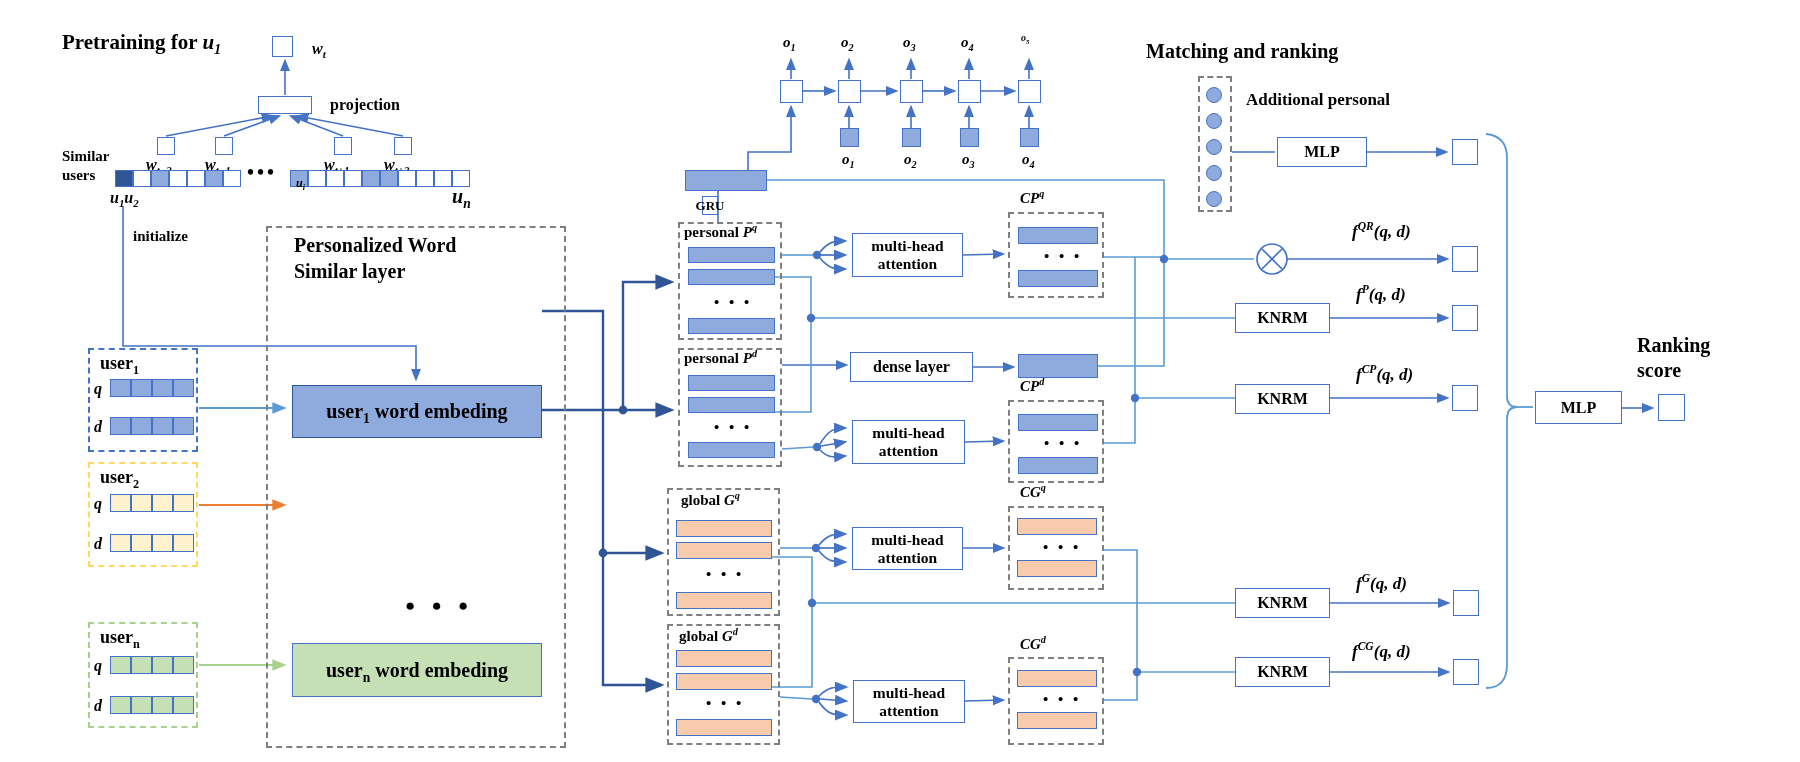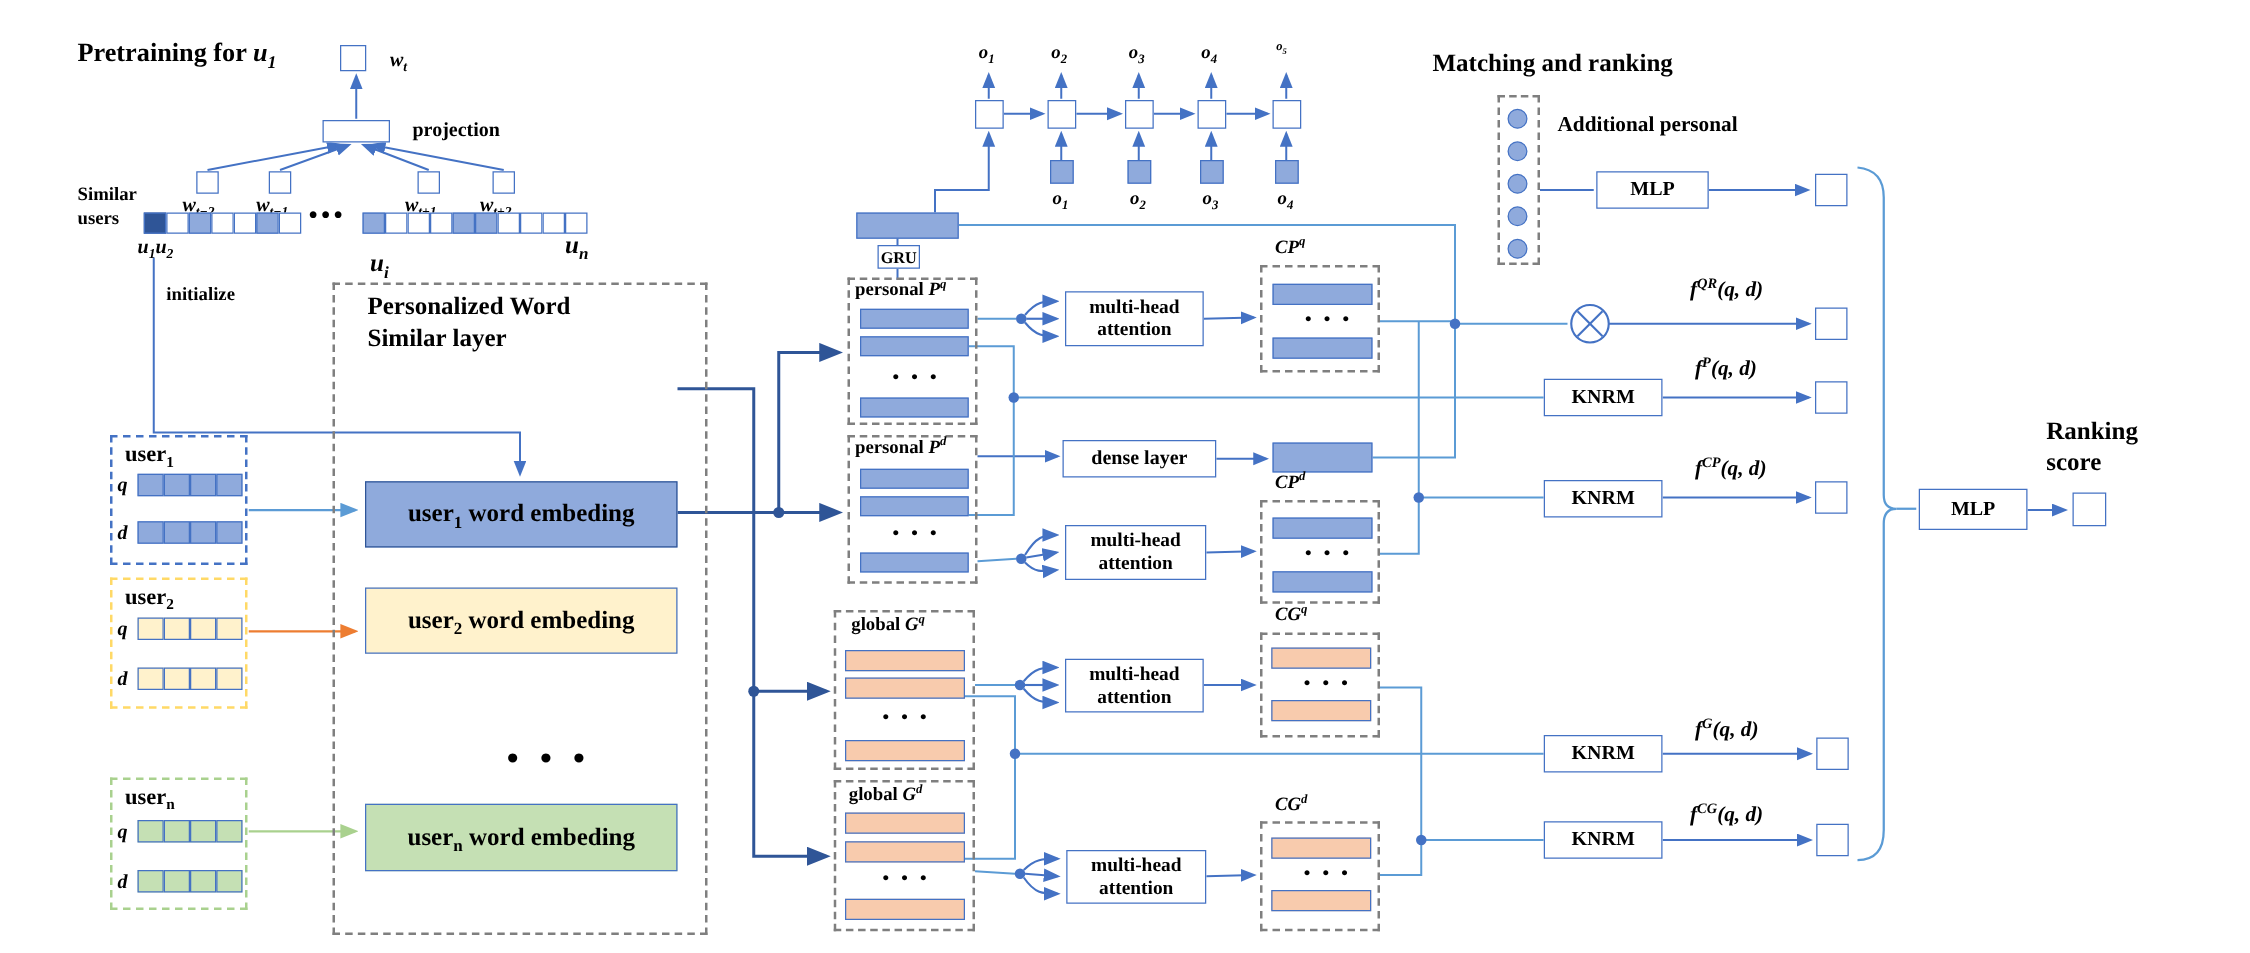--- a/index.html
+++ b/index.html
@@ -198,21 +198,21 @@
 <div class="cell" style="left:326px;top:170px;width:18px;height:17px"></div>
 <div class="cell" style="left:344px;top:170px;width:18px;height:17px"></div>
 <div class="cell" style="left:362px;top:170px;width:18px;height:17px;background:#8FAADC"></div>
 <div class="cell" style="left:380px;top:170px;width:18px;height:17px;background:#8FAADC"></div>
 <div class="cell" style="left:398px;top:170px;width:18px;height:17px"></div>
 <div class="cell" style="left:416px;top:170px;width:18px;height:17px"></div>
 <div class="cell" style="left:434px;top:170px;width:18px;height:17px"></div>
 <div class="cell" style="left:452px;top:170px;width:18px;height:17px"></div>
 
 <div class="lbl it" style="left:110px;top:189px;font-size:16px"><span>u</span><sub>1</sub><span>u</span><sub>2</sub></div>
-<div class="lbl it" style="left:296px;top:200px;font-size:20px"><span>u</span><sub>i</sub></div>
+<div class="lbl it" style="left:296px;top:176px;font-size:12px"><span>u</span><sub>i</sub></div>
 <div class="lbl it" style="left:452px;top:185px;font-size:20px"><span>u</span><sub>n</sub></div>
 <div class="lbl" style="left:133px;top:228px;font-size:15px">initialize</div>
 
 <div class="box" style="left:88px;top:348px;width:110px;height:104px;border:2px dashed #4472C4"></div>
 <div class="lbl" style="left:100px;top:353px;font-size:18px"><span>user</span><sub>1</sub></div>
 <div class="lbl it" style="left:94px;top:380px;font-size:16px">q</div>
 <div class="cell" style="left:110px;top:379px;width:21px;height:18px;background:#8FAADC"></div>
 <div class="cell" style="left:131px;top:379px;width:21px;height:18px;background:#8FAADC"></div>
 <div class="cell" style="left:152px;top:379px;width:21px;height:18px;background:#8FAADC"></div>
 <div class="cell" style="left:173px;top:379px;width:21px;height:18px;background:#8FAADC"></div>
@@ -250,23 +250,20 @@
 
 <div class="box dashg" style="left:266px;top:226px;width:300px;height:522px"></div>
 <div class="lbl" style="left:294px;top:232px;font-size:20px;line-height:26px">
   <div>Personalized Word</div>
   <div>Similar layer</div>
 </div>
 
 <div class="box wbox" style="left:292px;top:385px;width:250px;height:53px;background:#8FAADC;border-color:#2F5597;font-size:20px">
       <span><span>user</span><sub>1</sub><span> word embeding</span></span>
     </div>
-<div class="box wbox" style="left:292px;top:470px;width:250px;height:53px;background:#FFF2CC;font-size:20px">
-      <span><span>user</span><sub>2</sub><span> word embeding</span></span>
-    </div>
 <div class="dots" style="left:405px;top:596px;font-size:17px;letter-spacing:6px">● ● ●</div>
 <div class="box wbox" style="left:292px;top:643px;width:250px;height:54px;background:#C5E0B4;font-size:20px">
       <span><span>user</span><sub>n</sub><span> word embeding</span></span>
     </div>
 
 
 <div class="lbl it" style="left:783px;top:34px;font-size:15px"><span>o</span><sub>1</sub></div>
 <div class="lbl it" style="left:841px;top:34px;font-size:15px"><span>o</span><sub>2</sub></div>
 <div class="lbl it" style="left:903px;top:34px;font-size:15px"><span>o</span><sub>3</sub></div>
 <div class="lbl it" style="left:961px;top:34px;font-size:15px"><span>o</span><sub>4</sub></div>
@@ -282,21 +279,21 @@
 <div class="box" style="left:902px;top:128px;width:19px;height:19px;background:#8FAADC;border:1.5px solid #4472C4"></div>
 <div class="box" style="left:960px;top:128px;width:19px;height:19px;background:#8FAADC;border:1.5px solid #4472C4"></div>
 <div class="box" style="left:1020px;top:128px;width:19px;height:19px;background:#8FAADC;border:1.5px solid #4472C4"></div>
 
 <div class="lbl it" style="left:842px;top:151px;font-size:15px"><span>o</span><sub>1</sub></div>
 <div class="lbl it" style="left:904px;top:151px;font-size:15px"><span>o</span><sub>2</sub></div>
 <div class="lbl it" style="left:962px;top:151px;font-size:15px"><span>o</span><sub>3</sub></div>
 <div class="lbl it" style="left:1022px;top:151px;font-size:15px"><span>o</span><sub>4</sub></div>
 
 <div class="box" style="left:685px;top:170px;width:82px;height:21px;background:#8FAADC;border:1.6px solid #4472C4"></div>
-<div class="box wbox" style="left:702px;top:196px;width:34px;height:19px;font-size:13px">
+<div class="box wbox" style="left:702px;top:196px;width:16px;height:19px;font-size:13px">
       <span>GRU</span>
     </div>
 
 <div class="box dashg" style="left:678px;top:222px;width:104px;height:118px"></div>
 <div class="lbl" style="left:684px;top:224px;font-size:15px"><span>personal </span><span class="it"><span>P</span><sup>q</sup></span></div>
 <div class="bar" style="left:688px;top:247px;width:87px;height:16px;background:#8FAADC"></div>
 <div class="bar" style="left:688px;top:269px;width:87px;height:16px;background:#8FAADC"></div>
 <div class="dots" style="left:714px;top:294px;font-size:15px">• • •</div>
 <div class="bar" style="left:688px;top:318px;width:87px;height:16px;background:#8FAADC"></div>
 

